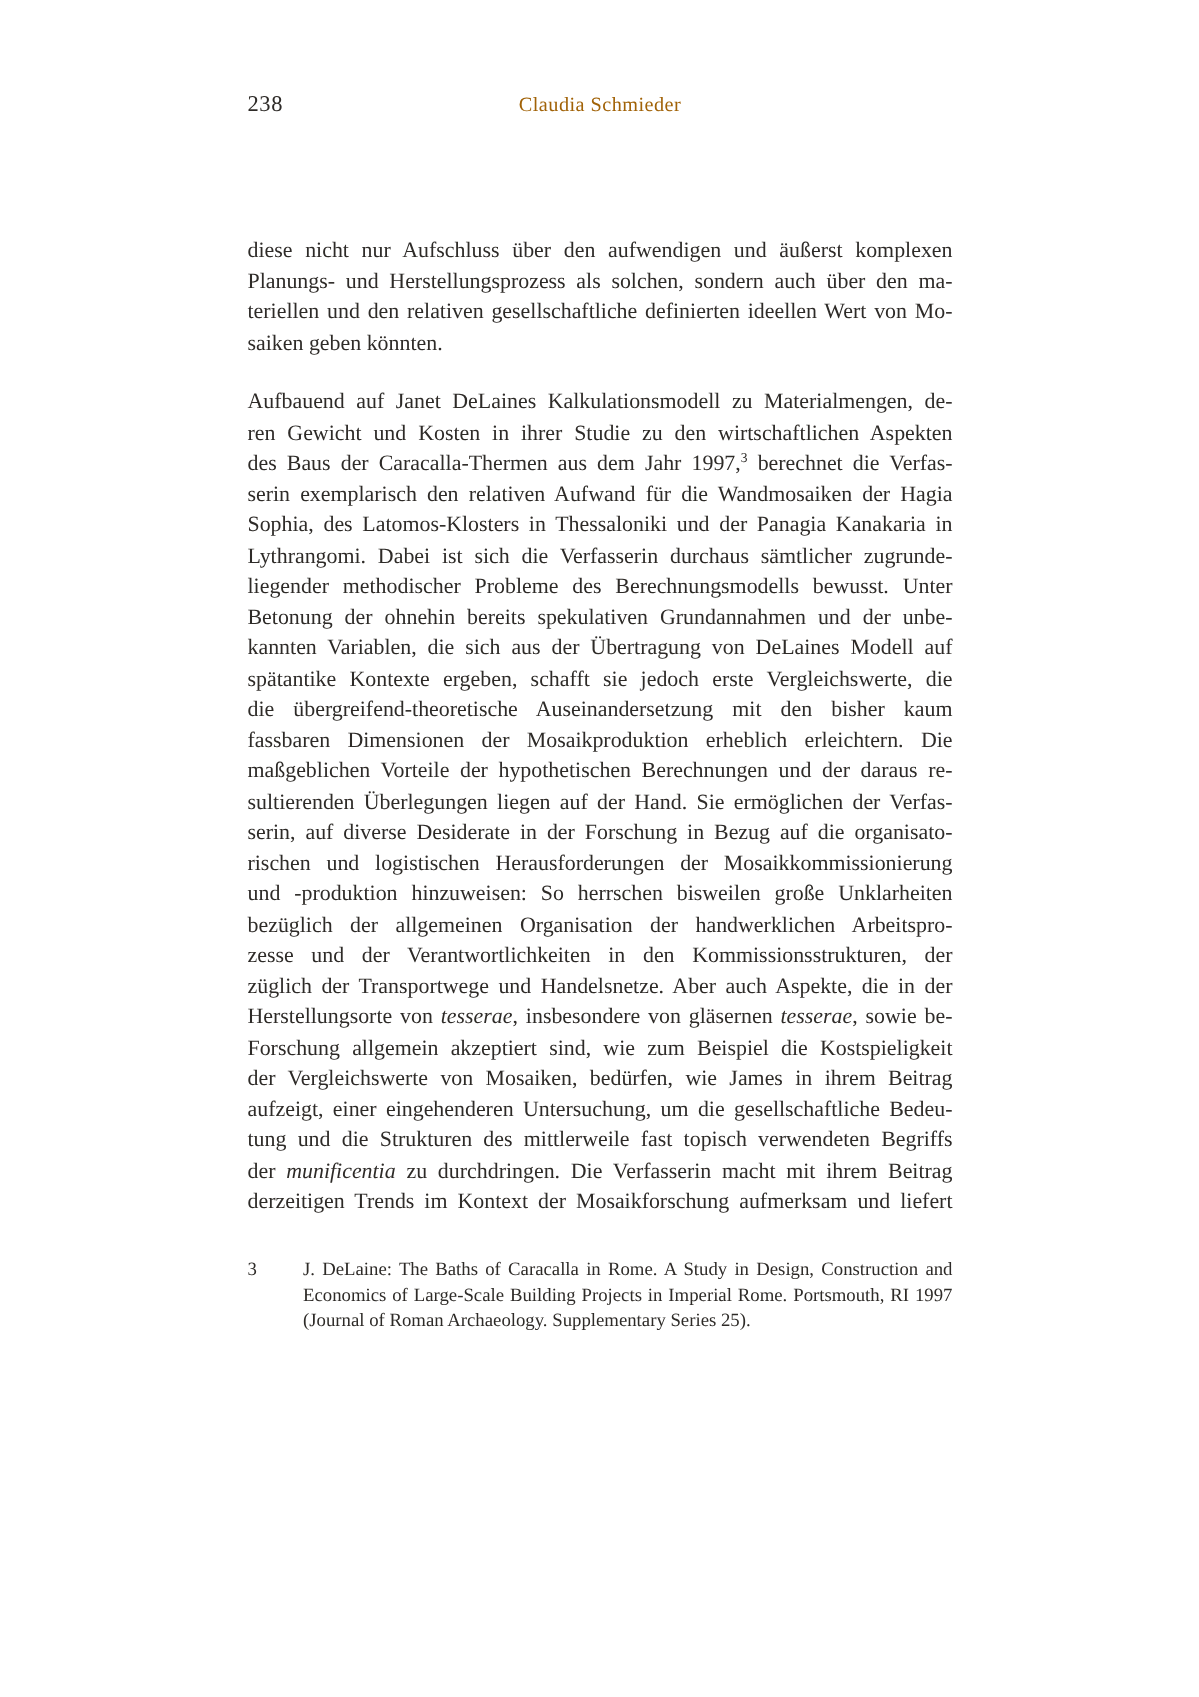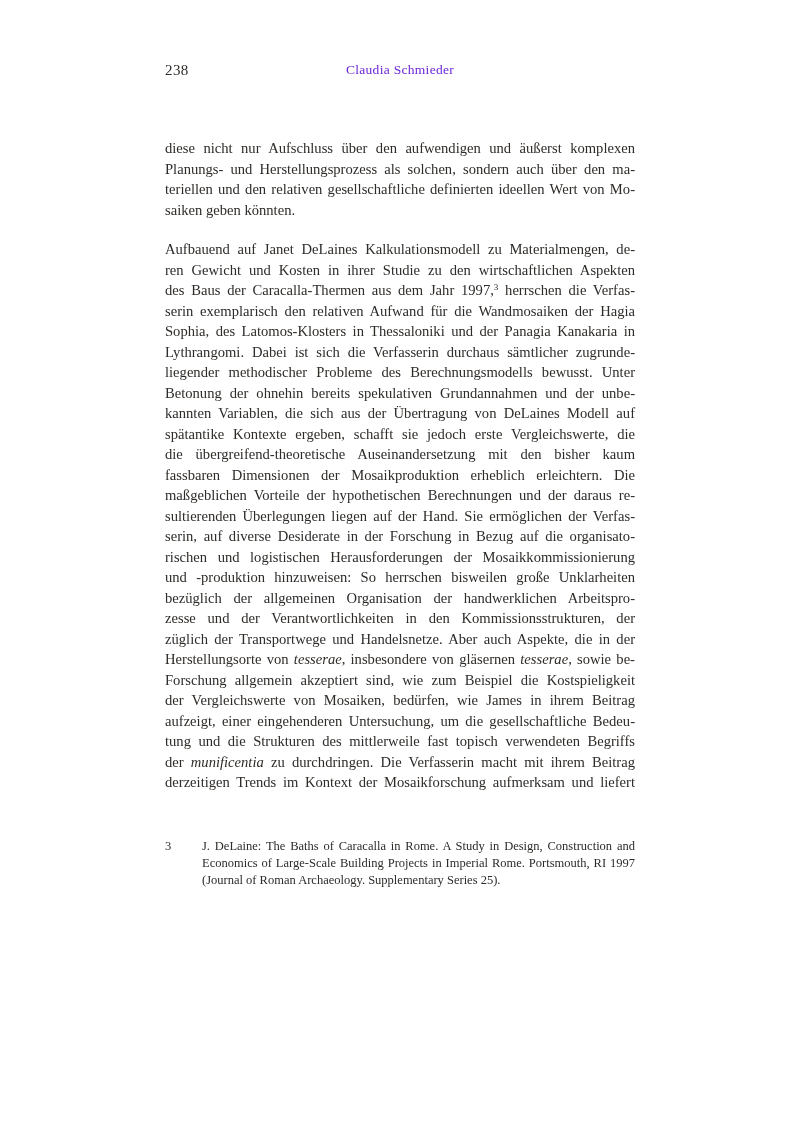--- a/index.html
+++ b/index.html
@@ -29,26 +29,26 @@
     left: 0;
     top: 0;
     font-size: 15px;
     letter-spacing: 0.4px;
   }
   .author {
     display: block;
     text-align: center;
     font-size: 13.5px;
     letter-spacing: 0.3px;
-    color: #6d28d9;
+    color: #a16207;
   }
   
   .text-block {
     position: absolute;
-    top: 138px;
+    top: 157px;
     left: 165px;
     width: 470px;
     font-size: 14.6px;
     line-height: 20.5px;
   }
   .para + .para {
     margin-top: 19px;
   }
   .tline {
     text-align: justify;
@@ -94,21 +94,21 @@
   <div class="text-block">
     <div class="para">
         <div class="tline"><span>diese nicht nur Aufschluss über den aufwendigen und äußerst komplexen</span></div>
         <div class="tline"><span>Planungs- und Herstellungsprozess als solchen, sondern auch über den ma-</span></div>
         <div class="tline"><span>teriellen und den relativen gesellschaftliche definierten ideellen Wert von Mo-</span></div>
         <div class="tline end"><span>saiken geben könnten.</span></div>
       </div>
     <div class="para">
         <div class="tline"><span>Aufbauend auf Janet DeLaines Kalkulationsmodell zu Materialmengen, de-</span></div>
         <div class="tline"><span>ren Gewicht und Kosten in ihrer Studie zu den wirtschaftlichen Aspekten</span></div>
-        <div class="tline"><span>des Baus der Caracalla-Thermen aus dem Jahr 1997,</span><sup class="fnref">3</sup><span> herrschen die Verfas-</span></div>
+        <div class="tline"><span>des Baus der Caracalla-Thermen aus dem Jahr 1997,</span><sup class="fnref">3</sup><span> berechnet die Verfas-</span></div>
         <div class="tline"><span>serin exemplarisch den relativen Aufwand für die Wandmosaiken der Hagia</span></div>
         <div class="tline"><span>Sophia, des Latomos-Klosters in Thessaloniki und der Panagia Kanakaria in</span></div>
         <div class="tline"><span>Lythrangomi. Dabei ist sich die Verfasserin durchaus sämtlicher zugrunde-</span></div>
         <div class="tline"><span>liegender methodischer Probleme des Berechnungsmodells bewusst. Unter</span></div>
         <div class="tline"><span>Betonung der ohnehin bereits spekulativen Grundannahmen und der unbe-</span></div>
         <div class="tline"><span>kannten Variablen, die sich aus der Übertragung von DeLaines Modell auf</span></div>
         <div class="tline"><span>spätantike Kontexte ergeben, schafft sie jedoch erste Vergleichswerte, die</span></div>
         <div class="tline"><span>die übergreifend-theoretische Auseinandersetzung mit den bisher kaum</span></div>
         <div class="tline"><span>fassbaren Dimensionen der Mosaikproduktion erheblich erleichtern. Die</span></div>
         <div class="tline"><span>maßgeblichen Vorteile der hypothetischen Berechnungen und der daraus re-</span></div>

